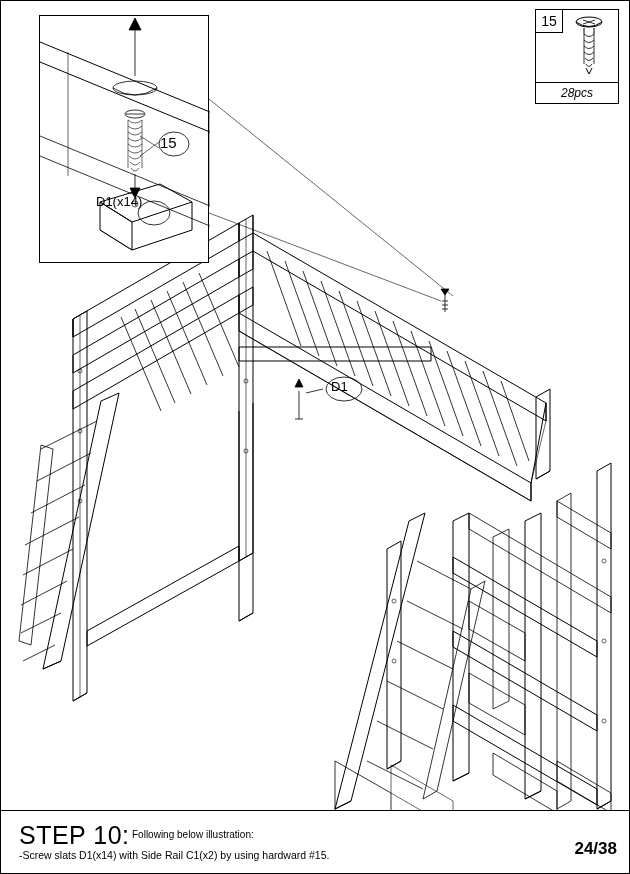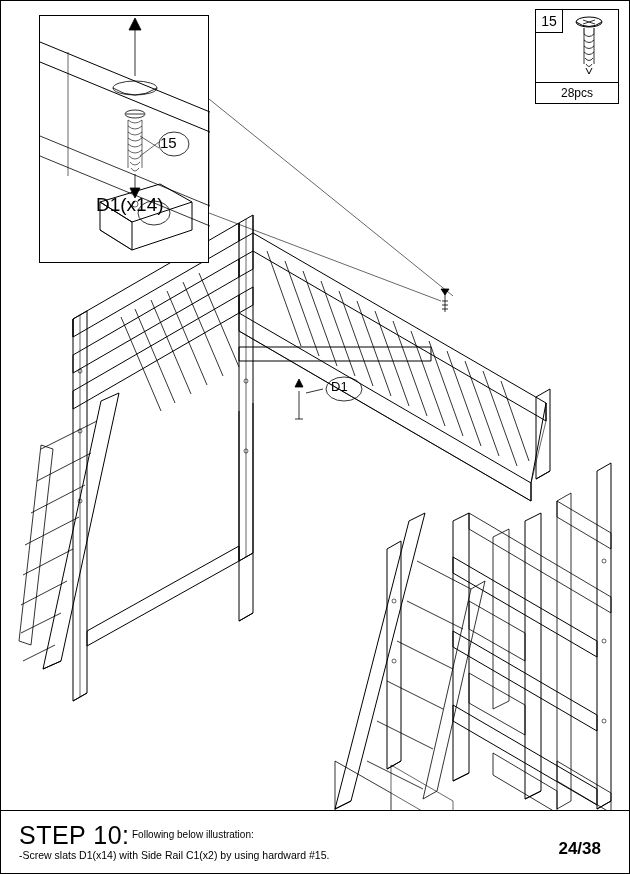--- a/index.html
+++ b/index.html
@@ -58,20 +58,21 @@
     border-bottom: 1px solid #000;
     font-size: 14px;
     line-height: 22px;
     text-align: center;
   }
   .parts-box .qty {
     height: 20px;
     font-size: 12px;
     line-height: 20px;
     text-align: center;
+    font-style: italic;
   }
   .screw-art {
     position: absolute;
     right: 6px;
     top: 4px;
     width: 46px;
     height: 64px;
   }
 
   
@@ -85,21 +86,21 @@
     box-sizing: border-box;
     background: #fff;
   }
 
   
   .lbl {
     position: absolute;
     font-family: "Liberation Sans", sans-serif;
     white-space: nowrap;
   }
-  .lbl-d1x14 { left: 95px; top: 193px; font-size: 19px; }
+  .lbl-d1x14 { left: 95px; top: 193px; font-size: 13px; }
   .lbl-d1-main { left: 330px; top: 378px; font-size: 13px; }
 
   
   .step-bar {
     position: absolute;
     left: 0;
     right: 0;
     bottom: 0;
     height: 62px;
     border-top: 1px solid #000;
@@ -120,21 +121,21 @@
   }
   .step-desc {
     position: absolute;
     left: 18px;
     top: 38px;
     font-size: 10.5px;
     text-align: right;
   }
   .page-num {
     position: absolute;
-    right: 28px;
+    right: 12px;
     top: 28px;
     font-size: 17px;
     font-weight: bold;
   }
 </style>
 </head>
 <body>
 
 <div id="page">
 

